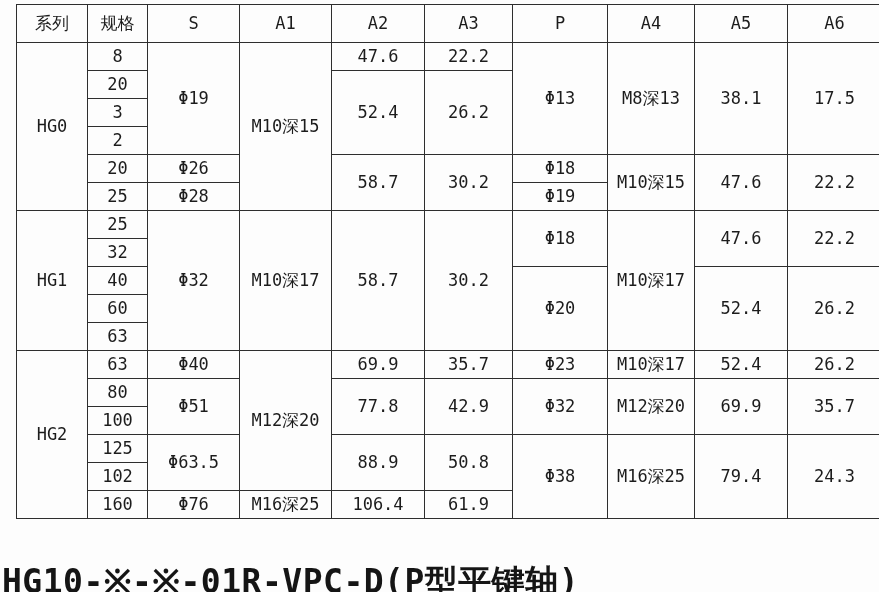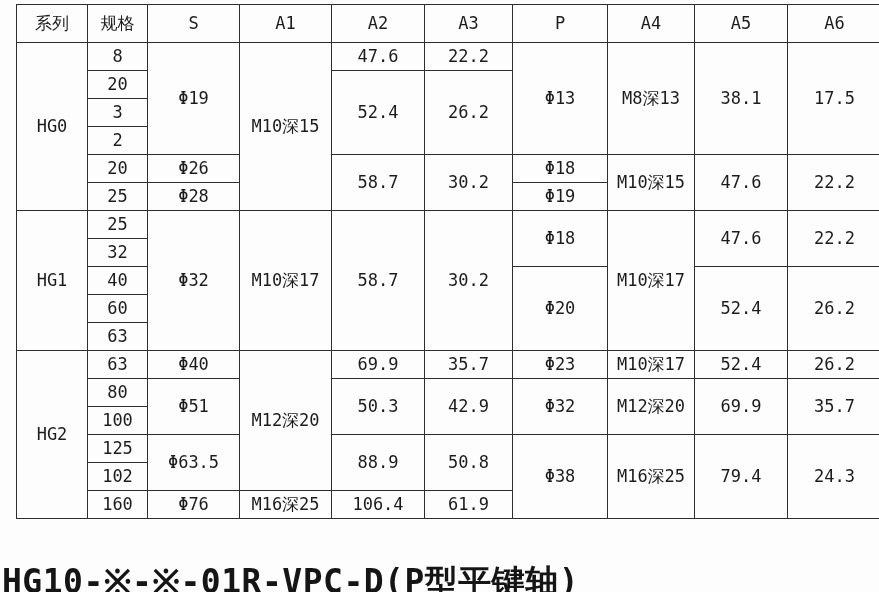--- a/index.html
+++ b/index.html
@@ -153,21 +153,21 @@
         <td>69.9</td>
         <td>35.7</td>
         <td>Φ23</td>
         <td>M10深17</td>
         <td>52.4</td>
         <td>26.2</td>
       </tr>
       <tr>
         <td>80</td>
         <td rowspan="2">Φ51</td>
-        <td rowspan="2">50.3</td>
+        <td rowspan="2">77.8</td>
         <td rowspan="2">42.9</td>
         <td rowspan="2">Φ32</td>
         <td rowspan="2">M12深20</td>
         <td rowspan="2">69.9</td>
         <td rowspan="2">35.7</td>
       </tr>
       <tr>
         <td>100</td>
       </tr>
       <tr>

